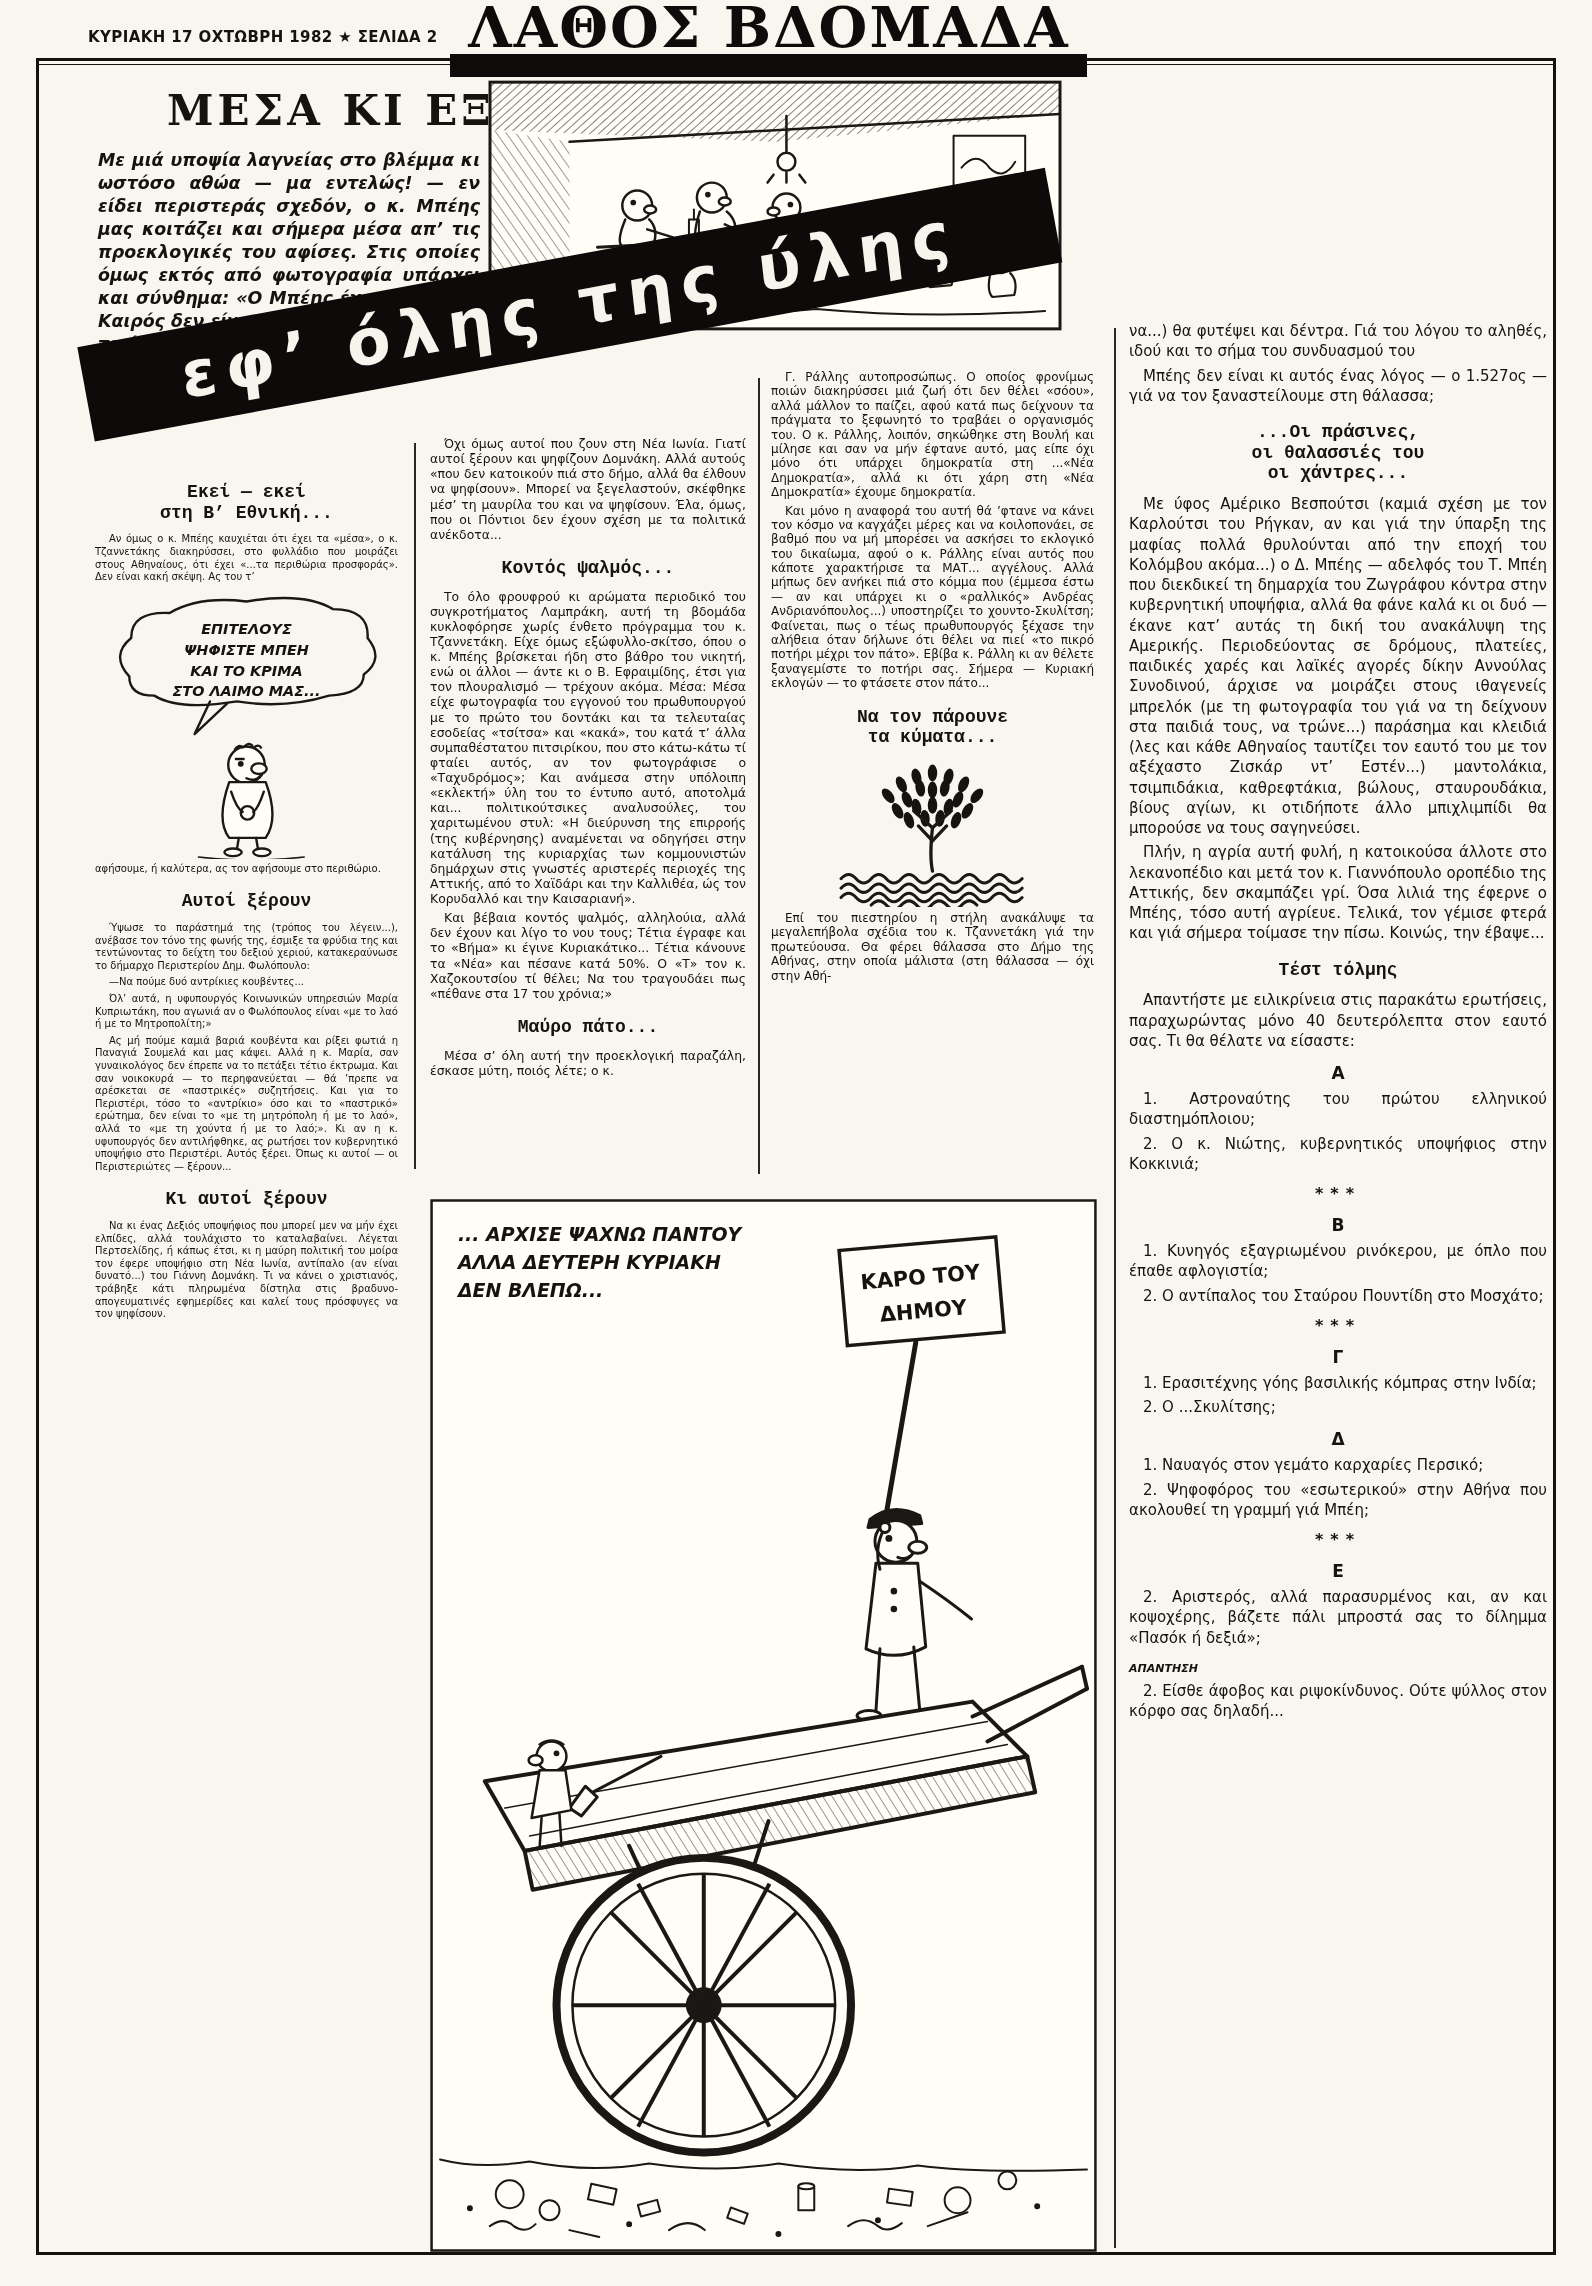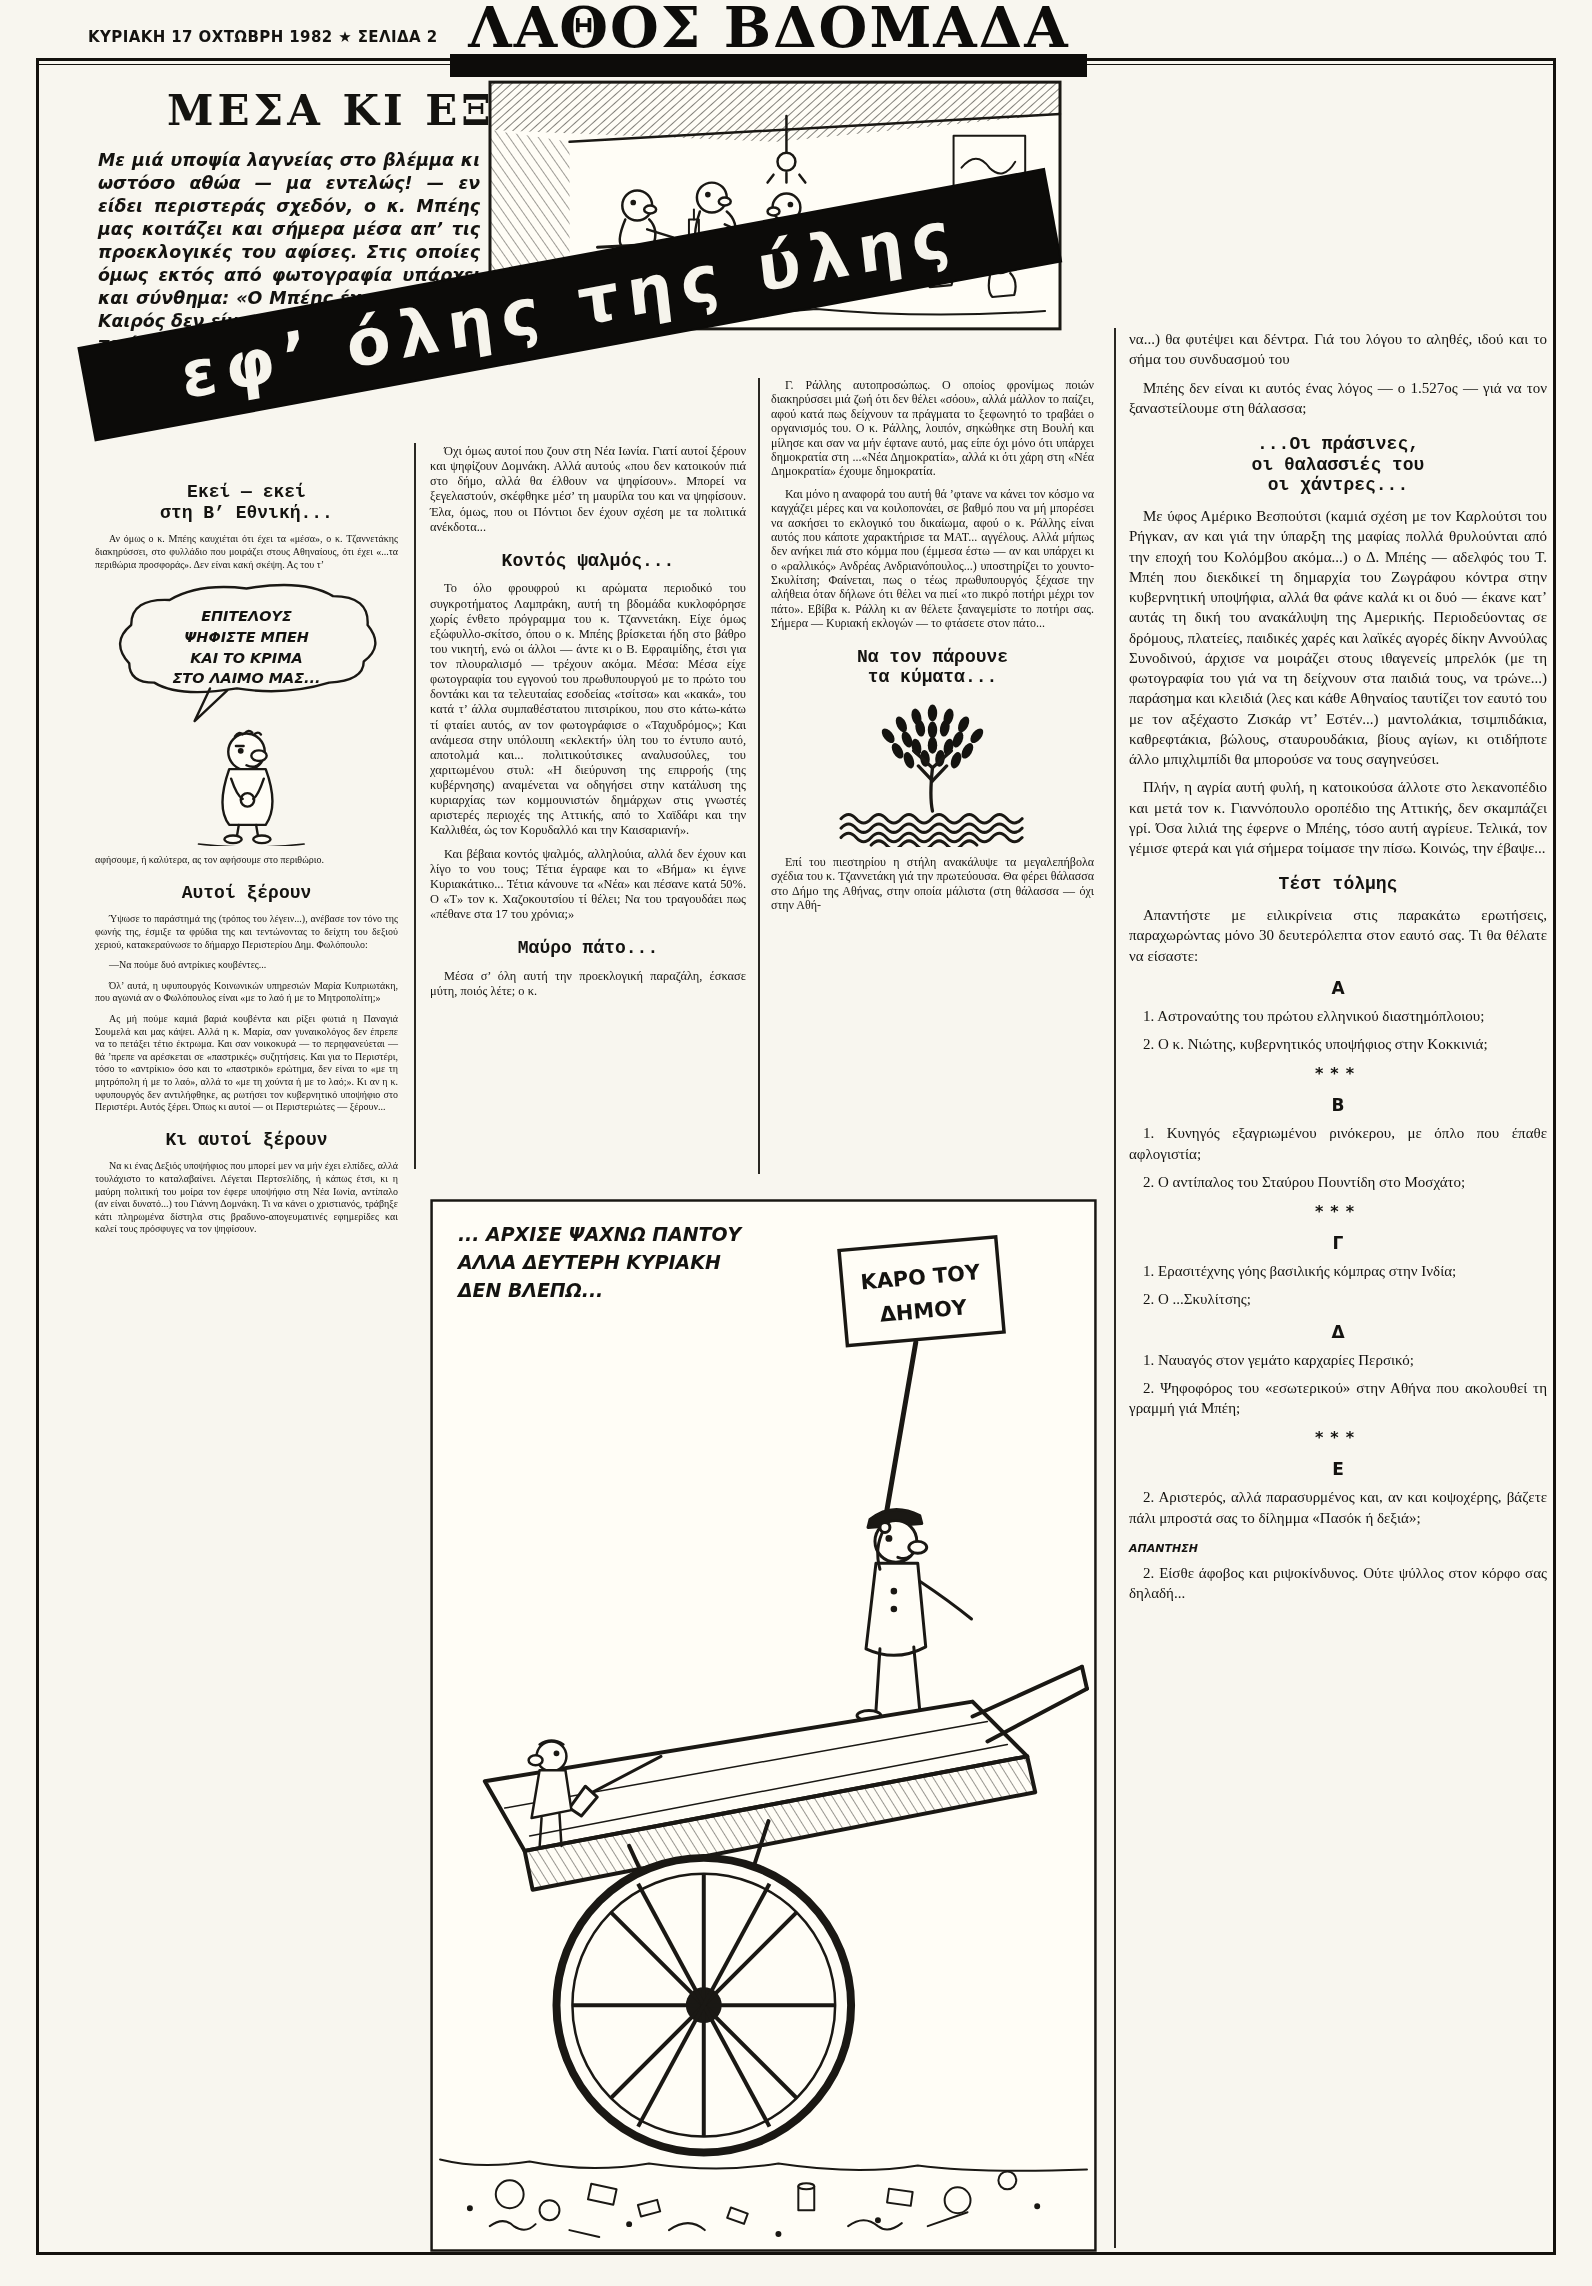--- a/index.html
+++ b/index.html
@@ -37,21 +37,21 @@
   .r34{left:1114px;top:328px;height:1920px;}
 
   .col{position:absolute;}
   .c1{left:95px;top:466px;width:303px;}
   .c2{left:430px;top:436px;width:316px;}
   .c3{left:771px;top:370px;width:323px;}
   .c4{left:1129px;top:321px;width:418px;}
 
   .h2{font-family:Liberation Mono, monospace;font-weight:bold;font-size:18px;text-align:center;
       line-height:1.15;white-space:pre-line;margin:16px 0 10px;}
-  .col p{margin:8px 0 4px;text-align:justify;text-indent:14px;font-family:Liberation Serif, serif;}
+  .col p{margin:0 0 4px;text-align:justify;text-indent:14px;}
   .c1 p{font-size:10px;line-height:1.26;}
   .c2 p{font-size:12.4px;line-height:1.22;}
   .c3 p{font-size:12px;line-height:1.2;}
   .c4 p{font-size:15px;line-height:1.35;}
   .noind{text-indent:0 !important;}
 
   .q-letter{text-align:center;font-weight:bold;font-size:17px;margin:12px 0 6px;}
   .q-stars{text-align:center;font-weight:bold;font-size:16px;letter-spacing:7px;margin:10px 0 2px;}
   .answer-h{font-weight:bold;font-style:italic;font-size:11px;margin:14px 0 6px;}
 
@@ -249,21 +249,21 @@
 
   <div class="col c4">
     <p class="noind">να...) θα φυτέψει και δέντρα. Γιά του λόγου το αληθές, ιδού και το σήμα του συνδυασμού του</p>
     <p>Μπέης δεν είναι κι αυτός ένας λόγος — ο 1.527ος — γιά να τον ξαναστείλουμε στη θάλασσα;</p>
     <div class="h2">...Οι πράσινες,
 οι θαλασσιές του
 οι χάντρες...</div>
     <p>Με ύφος Αμέρικο Βεσπούτσι (καμιά σχέση με τον Καρλούτσι του Ρήγκαν, αν και γιά την ύπαρξη της μαφίας πολλά θρυλούνται από την εποχή του Κολόμβου ακόμα...) ο Δ. Μπέης — αδελφός του Τ. Μπέη που διεκδικεί τη δημαρχία του Ζωγράφου κόντρα στην κυβερνητική υποψήφια, αλλά θα φάνε καλά κι οι δυό — έκανε κατ’ αυτάς τη δική του ανακάλυψη της Αμερικής. Περιοδεύοντας σε δρόμους, πλατείες, παιδικές χαρές και λαϊκές αγορές δίκην Αννούλας Συνοδινού, άρχισε να μοιράζει στους ιθαγενείς μπρελόκ (με τη φωτογραφία του γιά να τη δείχνουν στα παιδιά τους, να τρώνε...) παράσημα και κλειδιά (λες και κάθε Αθηναίος ταυτίζει τον εαυτό του με τον αξέχαστο Ζισκάρ ντ’ Εστέν...) μαντολάκια, τσιμπιδάκια, καθρεφτάκια, βώλους, σταυρουδάκια, βίους αγίων, κι οτιδήποτε άλλο μπιχλιμπίδι θα μπορούσε να τους σαγηνεύσει.</p>
     <p>Πλήν, η αγρία αυτή φυλή, η κατοικούσα άλλοτε στο λεκανοπέδιο και μετά τον κ. Γιαννόπουλο οροπέδιο της Αττικής, δεν σκαμπάζει γρί. Όσα λιλιά της έφερνε ο Μπέης, τόσο αυτή αγρίευε. Τελικά, τον γέμισε φτερά και γιά σήμερα τοίμασε την πίσω. Κοινώς, την έβαψε...</p>
     <div class="h2">Τέστ τόλμης</div>
-    <p>Απαντήστε με ειλικρίνεια στις παρακάτω ερωτήσεις, παραχωρώντας μόνο 30 δευτερόλεπτα στον εαυτό σας. Τι θα θέλατε να είσαστε:</p>
+    <p>Απαντήστε με ειλικρίνεια στις παρακάτω ερωτήσεις, παραχωρώντας μόνο 40 δευτερόλεπτα στον εαυτό σας. Τι θα θέλατε να είσαστε:</p>
 
     <div class="q-letter">Α</div>
     <p>1. Αστροναύτης του πρώτου ελληνικού διαστημόπλοιου;</p>
     <p>2. Ο κ. Νιώτης, κυβερνητικός υποψήφιος στην Κοκκινιά;</p>
     <div class="q-stars">***</div>
 
     <div class="q-letter">Β</div>
     <p>1. Κυνηγός εξαγριωμένου ρινόκερου, με όπλο που έπαθε αφλογιστία;</p>
     <p>2. Ο αντίπαλος του Σταύρου Πουντίδη στο Μοσχάτο;</p>
     <div class="q-stars">***</div>

